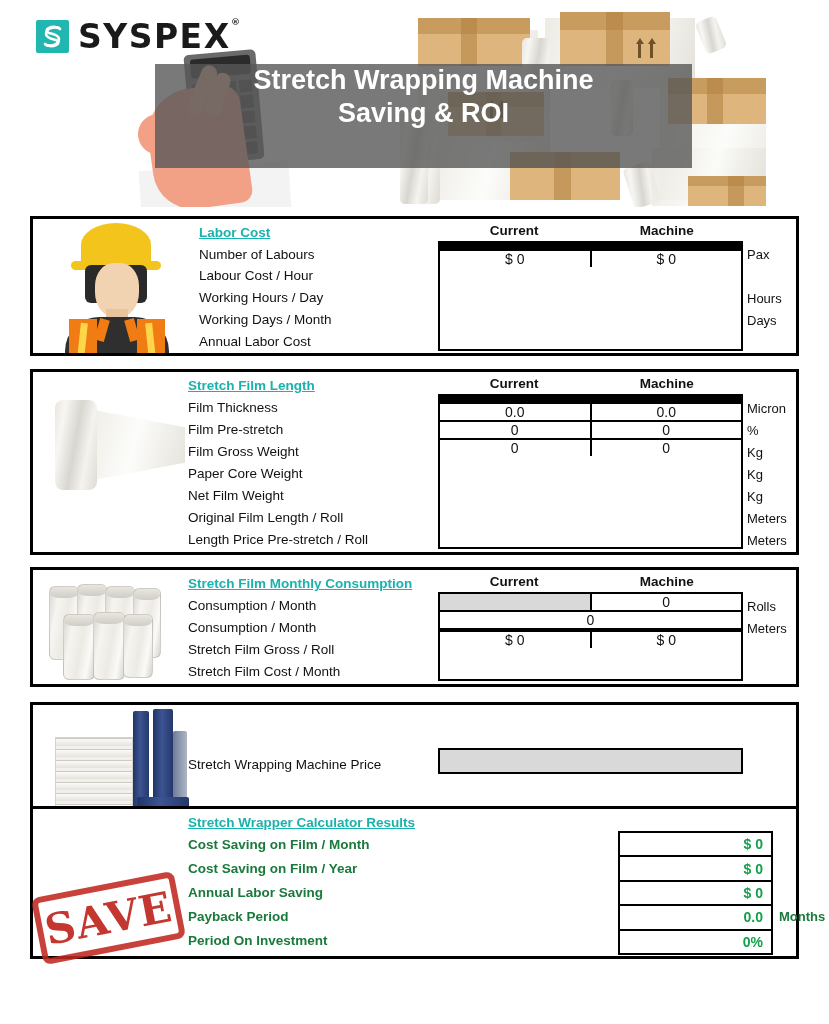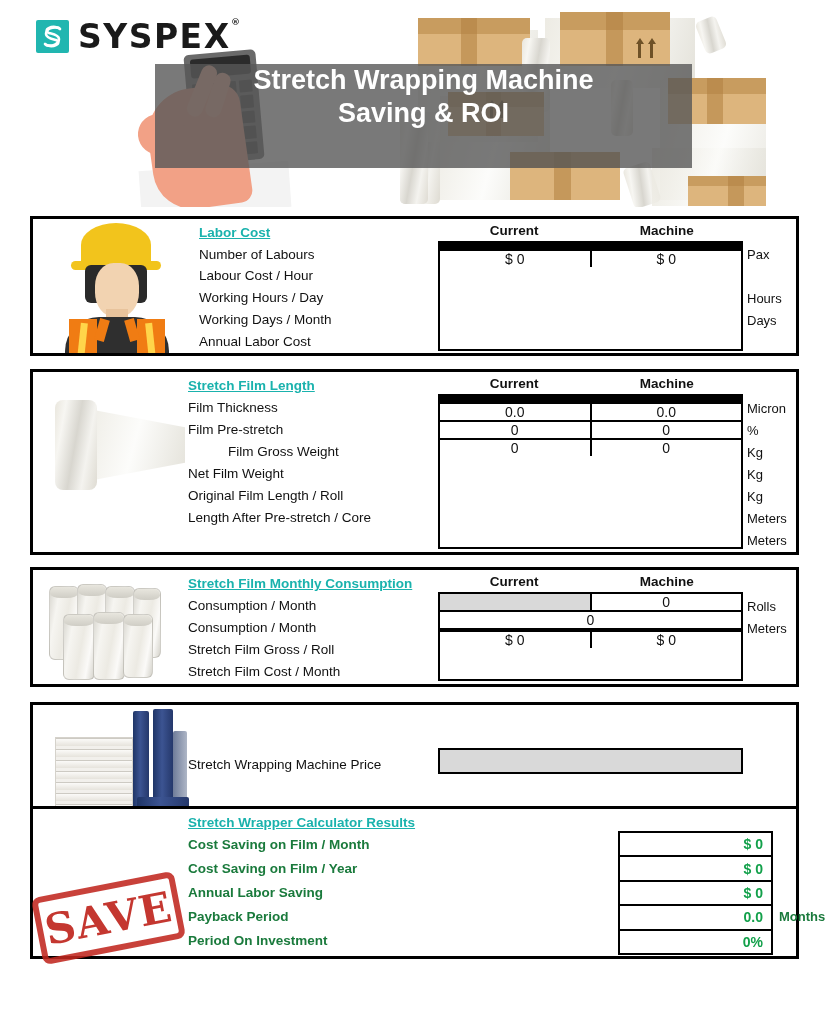--- a/index.html
+++ b/index.html
@@ -300,24 +300,25 @@
     <div class="sec-inner">
       <div class="pic" style="left:12px;top:22px;width:140px;height:100px;">
         <div class="filmsheet" style="left:38px;top:14px;width:102px;height:74px;clip-path:polygon(0 0,100% 26%,100% 74%,0 100%);"></div>
         <div class="filmroll" style="left:10px;top:6px;width:42px;height:90px;border-radius:8px;"></div>
       </div>
 
       <div class="labels" style="left:155px;top:6px;width:270px;">
         <div class="sec-title" style="margin-bottom:4px;">Stretch Film Length</div>
         <div class="row-label" style="height:22px;line-height:22px;">Film Thickness</div>
         <div class="row-label" style="height:22px;line-height:22px;">Film Pre-stretch</div>
-        <div class="row-label" style="height:22px;line-height:22px;margin-left:40px;">Film Gross Weight</div>
+        <div class="row-label" style="height:22px;line-height:22px;">Film Gross Weight</div>
+        <div class="row-label" style="height:22px;line-height:22px;">Paper Core Weight</div>
         <div class="row-label" style="height:22px;line-height:22px;">Net Film Weight</div>
         <div class="row-label" style="height:22px;line-height:22px;">Original Film Length / Roll</div>
-        <div class="row-label" style="height:22px;line-height:22px;">Length After Pre-stretch / Core</div>
+        <div class="row-label" style="height:22px;line-height:22px;">Length Price Pre-stretch / Roll</div>
       </div>
 
       <div class="colhead" style="left:405px;top:4px;width:305px;">
         <span style="flex:1;">Current</span>
         <span style="flex:1;">Machine</span>
       </div>
 
       <div class="grid" style="left:405px;top:22px;width:305px;height:155px;">
         <div class="grow">
           <div class="cell gray"></div>

